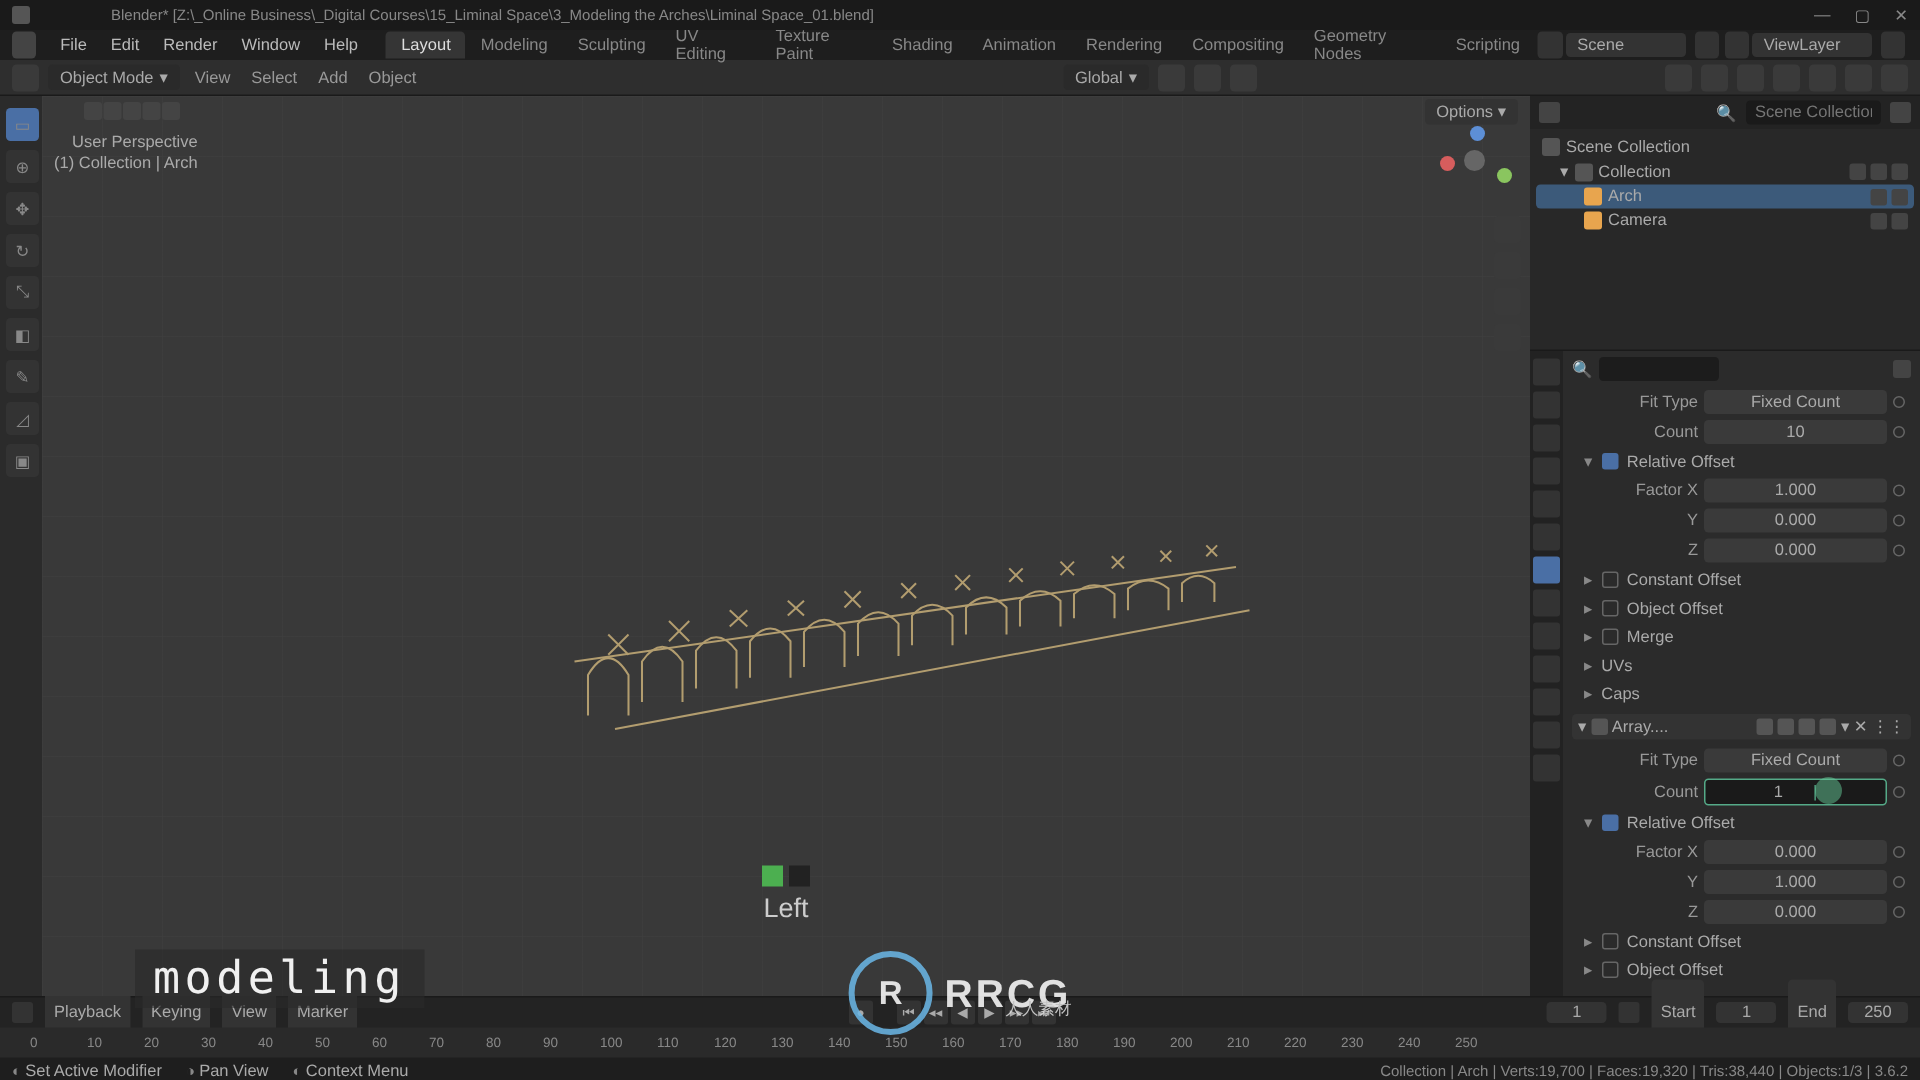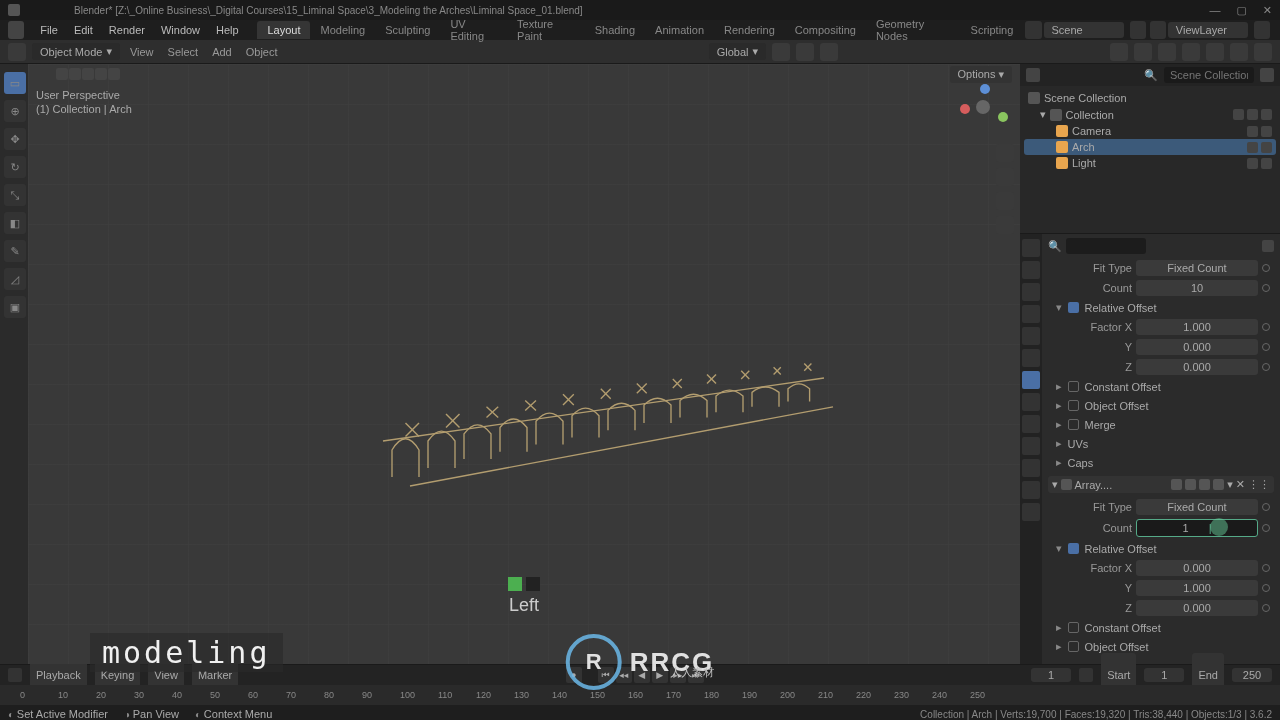--- a/index.html
+++ b/index.html
@@ -31,21 +31,21 @@
 
 .main { display: flex; height: 600px; }
 
 
 .left-tools { width: 28px; background: #2b2b2b; padding: 8px 4px; display: flex; flex-direction: column; gap: 6px; }
 .left-tools .tool { width: 22px; height: 22px; background: #333; border-radius: 3px; display: flex; align-items: center; justify-content: center; color: #888; }
 .left-tools .tool.active { background: #4a6fa5; }
 
 
 .viewport { flex: 1; background: #393939; position: relative; background-image: linear-gradient(rgba(80,80,80,0.15) 1px, transparent 1px), linear-gradient(90deg, rgba(80,80,80,0.15) 1px, transparent 1px); background-size: 40px 40px; }
-.viewport .header-info { position: absolute; top: 8px; left: 8px; color: #ccc; font-size: 11px; line-height: 14px; }
+.viewport .header-info { position: absolute; top: 8px; left: 8px; color: #ccc; font-size: 11px; line-height: 14px; text-align: right; }
 .viewport .small-icons { position: absolute; top: 4px; left: 28px; display: flex; gap: 1px; }
 .viewport .small-icons .si { width: 12px; height: 12px; background: #444; border-radius: 2px; }
 .viewport .options-btn { position: absolute; top: 2px; right: 8px; background: #333; padding: 2px 8px; border-radius: 3px; color: #aaa; }
 
 .viewport .gizmo { position: absolute; top: 20px; right: 12px; width: 48px; height: 48px; }
 .viewport .gizmo .axis-z { position: absolute; top: 0; left: 20px; width: 10px; height: 10px; background: #5d8fd6; border-radius: 50%; }
 .viewport .gizmo .axis-y { position: absolute; top: 28px; right: 0; width: 10px; height: 10px; background: #8ac55f; border-radius: 50%; }
 .viewport .gizmo .axis-x { position: absolute; top: 20px; left: 0; width: 10px; height: 10px; background: #d65d5d; border-radius: 50%; }
 .viewport .gizmo .center { position: absolute; top: 16px; left: 16px; width: 14px; height: 14px; background: #666; border-radius: 50%; }
 
@@ -304,39 +304,31 @@
           <div class="tree-item indent1">
             <span>▾</span>
               <span class="icon"></span>
             <span>Collection</span>
             <span class="vis">
                 <span class="v"></span>
                 <span class="v"></span>
                 <span class="v"></span>
               </span>
           </div>
-          <div class="tree-item indent2">
-            <span class="icon" style="background:#e8a54e"></span>
-            <span>Camera</span>
-            <span class="vis">
-                <span class="v"></span>
-                <span class="v"></span>
-              </span>
-          </div>
           <div class="tree-item indent2 active">
             <span class="icon" style="background:#e8a54e"></span>
             <span>Arch</span>
             <span class="vis">
                 <span class="v"></span>
                 <span class="v"></span>
               </span>
           </div>
           <div class="tree-item indent2">
             <span class="icon" style="background:#e8a54e"></span>
-            <span>Light</span>
+            <span>Camera</span>
             <span class="vis">
                 <span class="v"></span>
                 <span class="v"></span>
               </span>
           </div>
         </div>
       </div>
 
       <div class="properties">
         <div class="proptabs">

